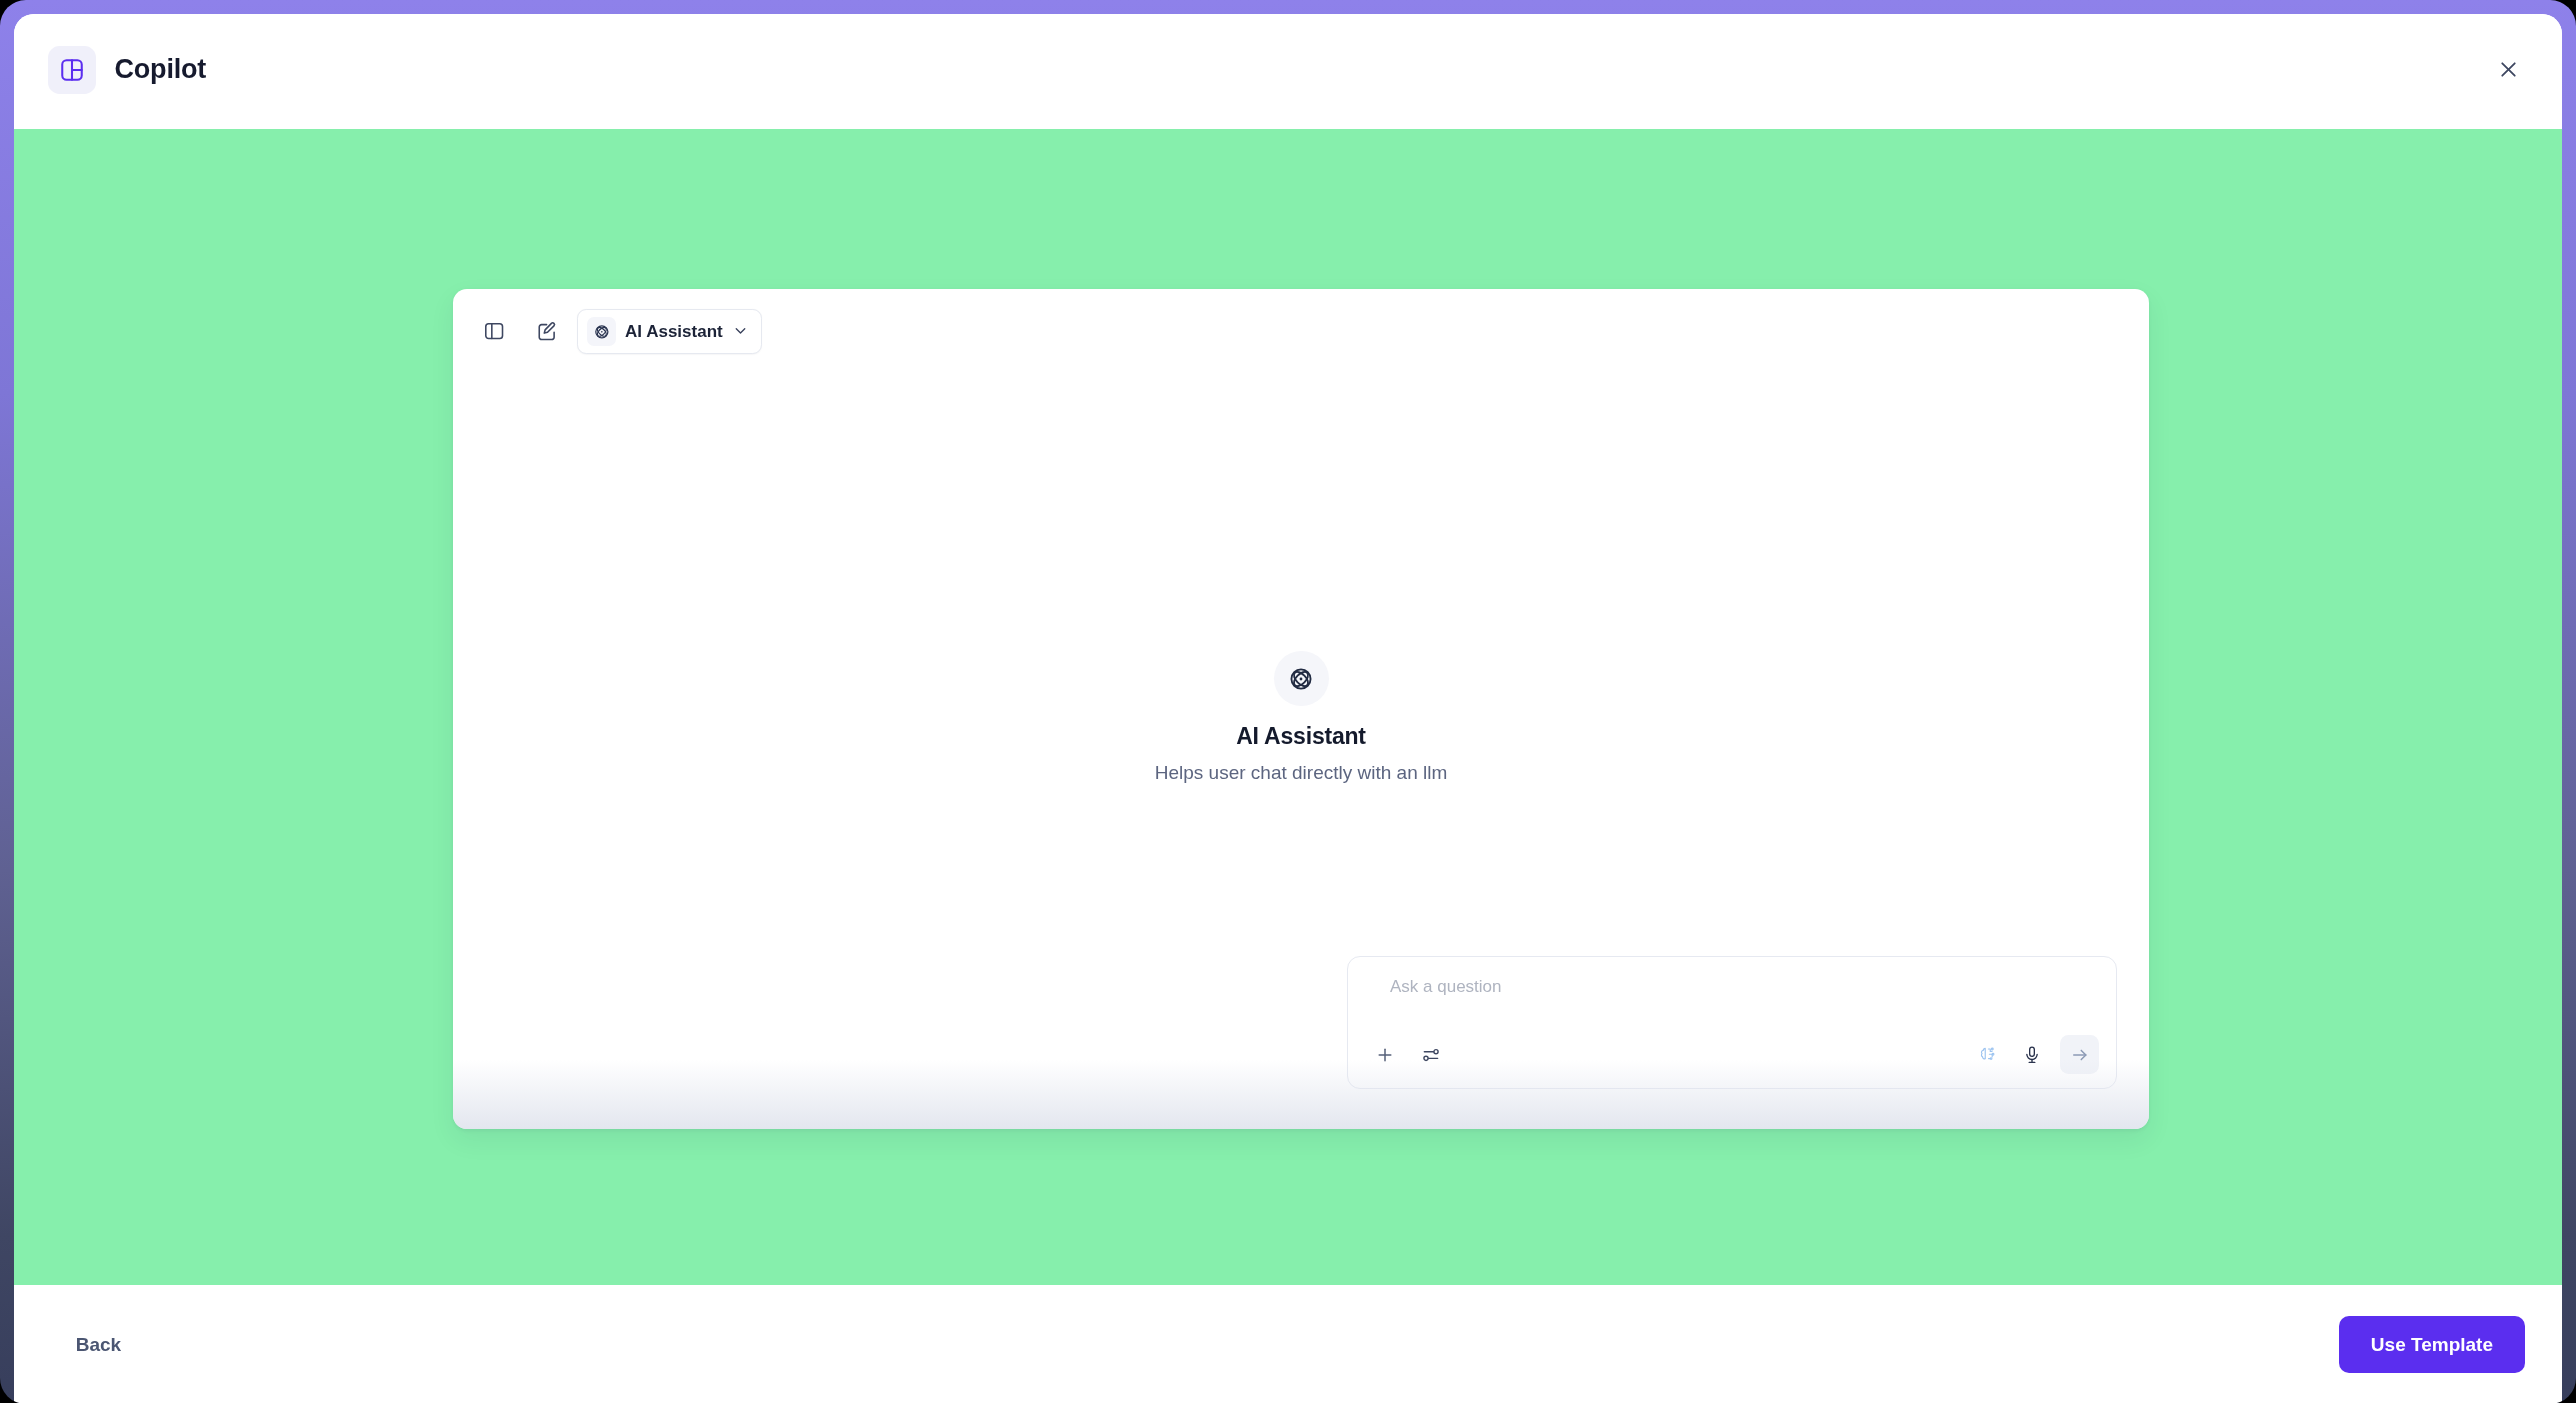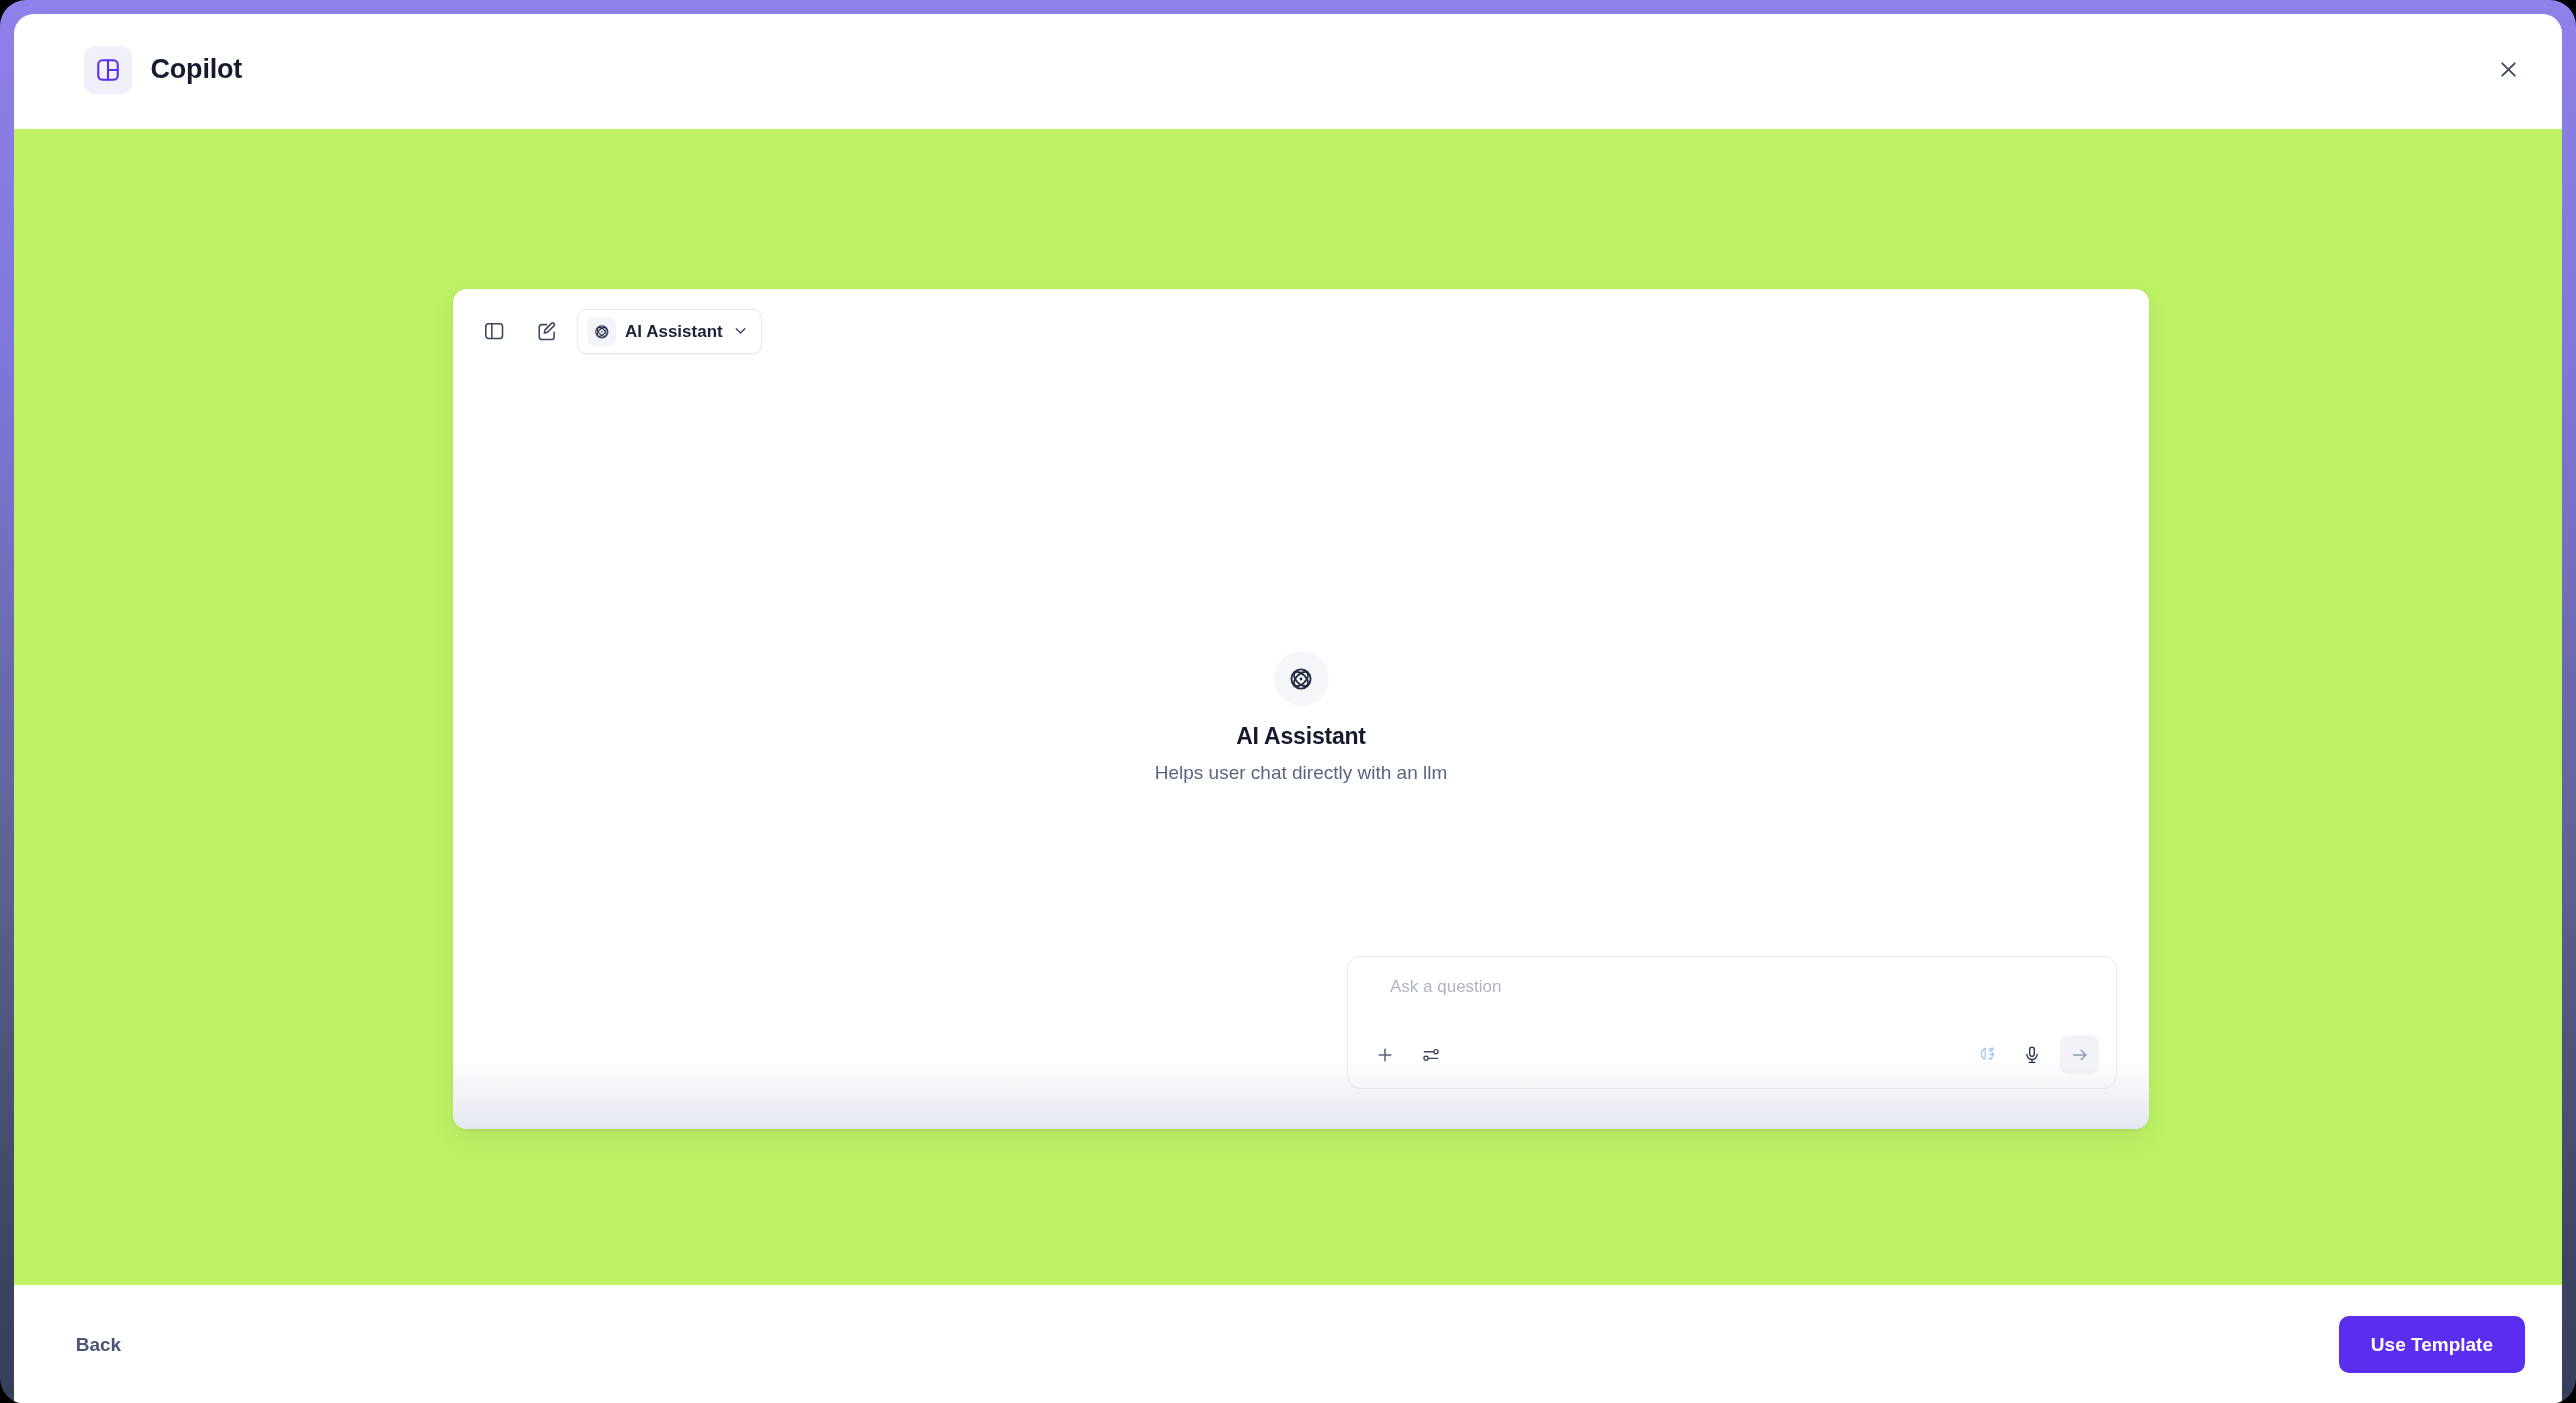--- a/index.html
+++ b/index.html
@@ -37,21 +37,20 @@
 
   
   .titlebar {
     position: relative;
     height: 115px;
     flex: 0 0 115px;
     background: #FFFFFF;
     display: flex;
     align-items: center;
     padding: 0 31px 4px 34px;
-    margin-left: 36px;
   }
   .brand {
     display: flex;
     align-items: center;
     gap: 18.5px;
   }
   .brand-badge {
     width: 48px;
     height: 48px;
     border-radius: 11.6px;
@@ -73,21 +72,21 @@
     display: flex;
     align-items: center;
     justify-content: center;
     border-radius: 7.7px;
     cursor: pointer;
   }
 
   
   .canvas {
     flex: 1;
-    background: #bef264;
+    background: #86efac;
     position: relative;
     display: flex;
     justify-content: center;
     align-items: flex-start;
     overflow: hidden;
   }
 
   
   .preview-card {
     position: absolute;

